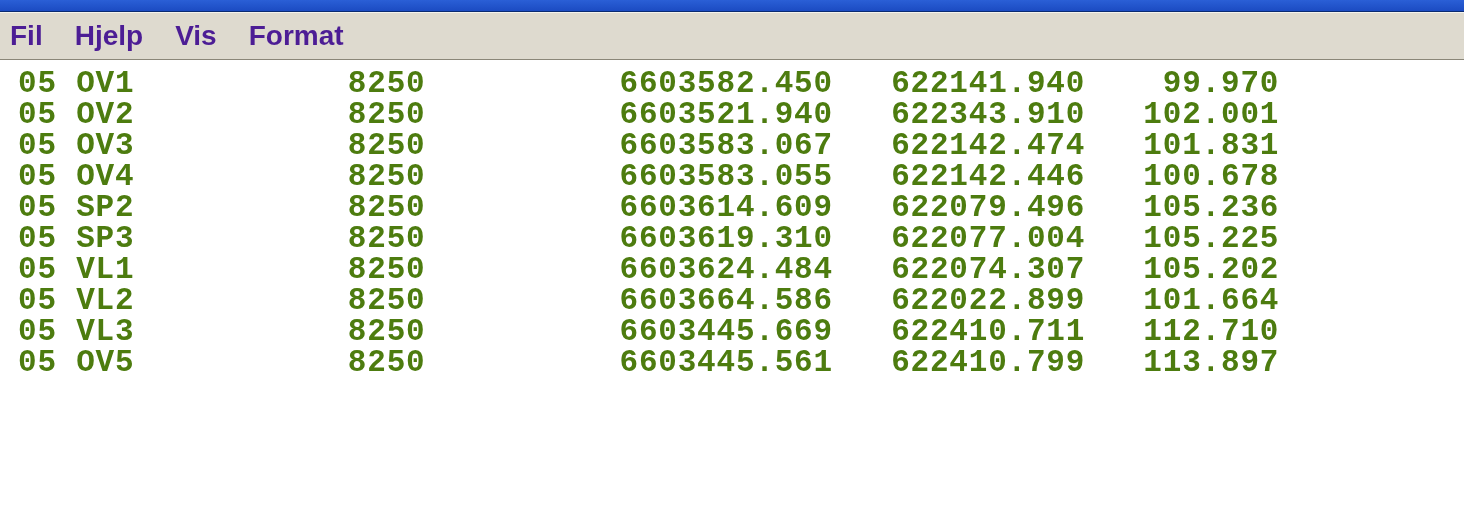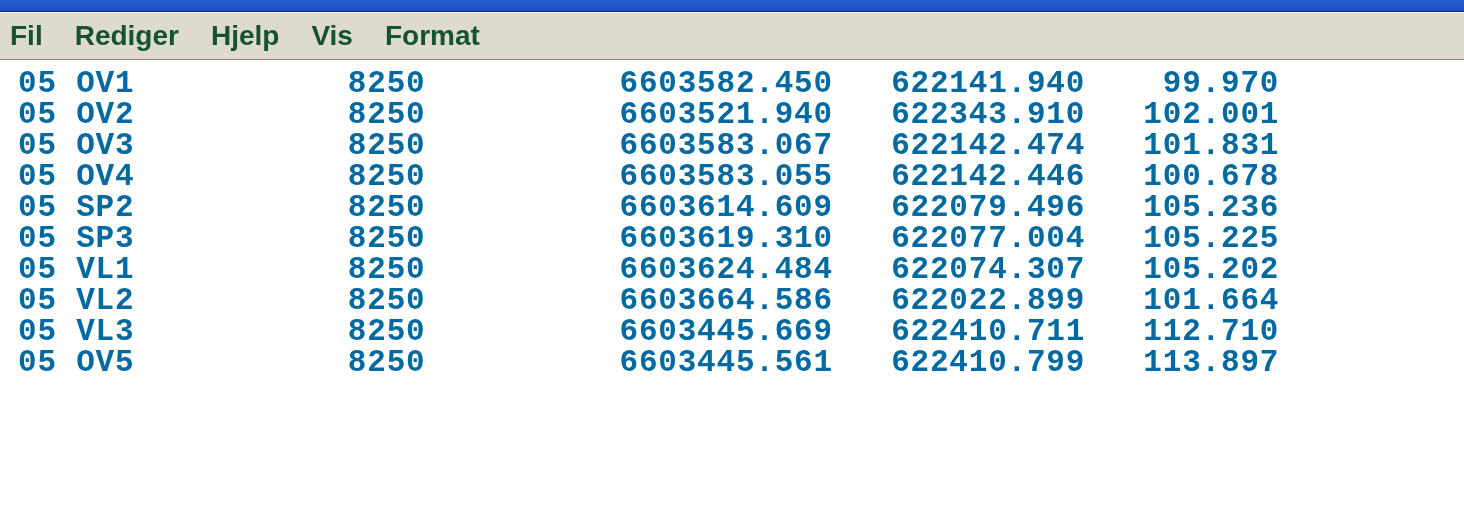--- a/index.html
+++ b/index.html
@@ -17,49 +17,48 @@
     }
     .menubar {
       display: flex;
       align-items: center;
       height: 48px;
       background: #dedacf;
       border-top: 1px solid #f5f3ed;
       border-bottom: 1px solid #8a8678;
       padding: 0 10px;
       font-size: 28px;
-      color: #14532d;
+      color: #4c1d95;
       text-align: right;
     }
     .menubar .item {
       margin-right: 32px;
       font-weight: bold;
       cursor: default;
       user-select: none;
     }
     .text-area {
       padding: 8px 18px 0 18px;
       font-family: "Courier New", Courier, monospace;
       font-size: 31px;
       line-height: 1.0;
       letter-spacing: 0.8px;
       white-space: pre;
-      color: #0369a1;
+      color: #4d7c0f;
       font-weight: bold;
       height: calc(100% - 60px);
       overflow: hidden;
     }
     .text-area .line { display: block; }
   </style>
 </head>
 <body>
 
 <div class="titlebar-strip"></div>
 
 <div class="menubar">
   <span class="item">Fil</span>
-  <span class="item">Rediger</span>
   <span class="item">Hjelp</span>
   <span class="item">Vis</span>
   <span class="item">Format</span>
 </div>
 
 <div class="text-area" id="text-area"><span class="line">05 OV1           8250          6603582.450   622141.940    99.970</span><span class="line">05 OV2           8250          6603521.940   622343.910   102.001</span><span class="line">05 OV3           8250          6603583.067   622142.474   101.831</span><span class="line">05 OV4           8250          6603583.055   622142.446   100.678</span><span class="line">05 SP2           8250          6603614.609   622079.496   105.236</span><span class="line">05 SP3           8250          6603619.310   622077.004   105.225</span><span class="line">05 VL1           8250          6603624.484   622074.307   105.202</span><span class="line">05 VL2           8250          6603664.586   622022.899   101.664</span><span class="line">05 VL3           8250          6603445.669   622410.711   112.710</span><span class="line">05 OV5           8250          6603445.561   622410.799   113.897</span></div>
 
 </body></html>

